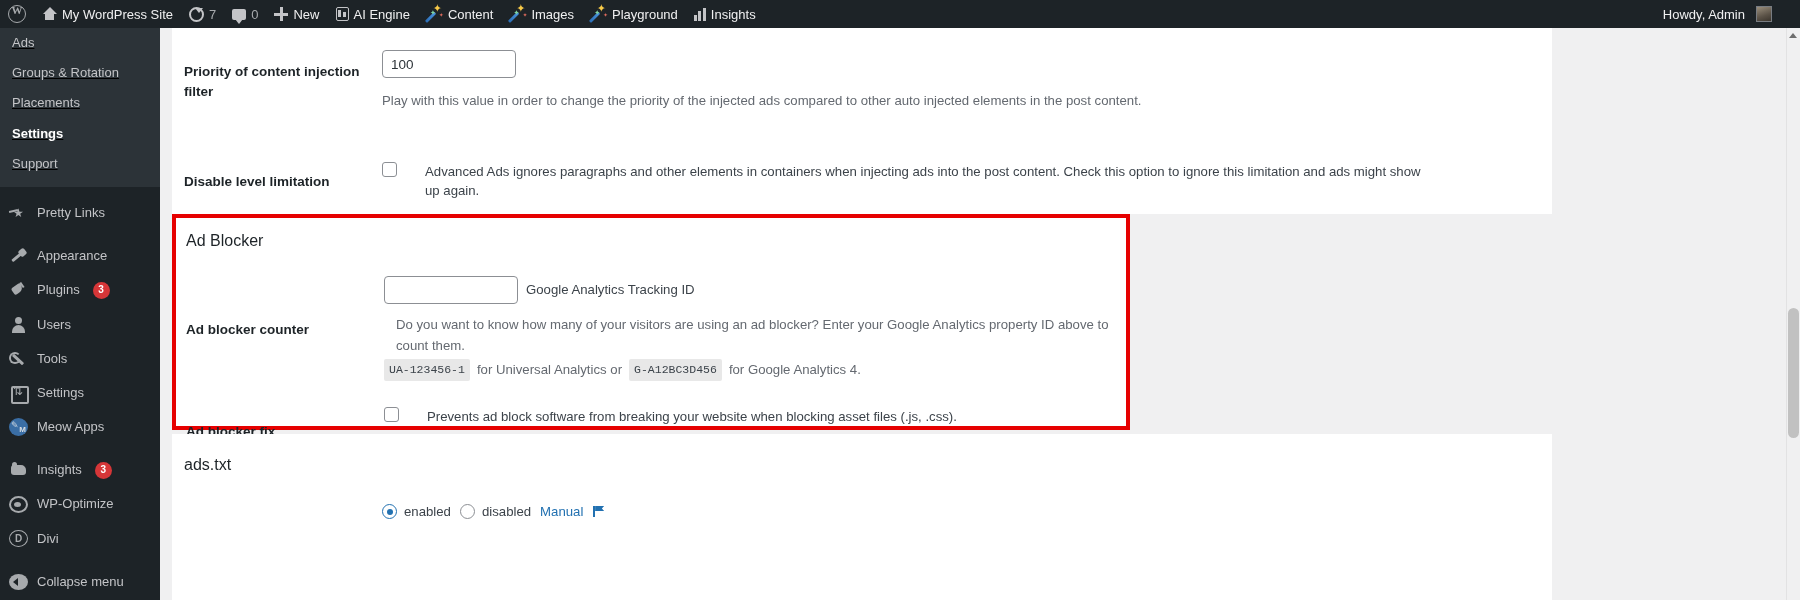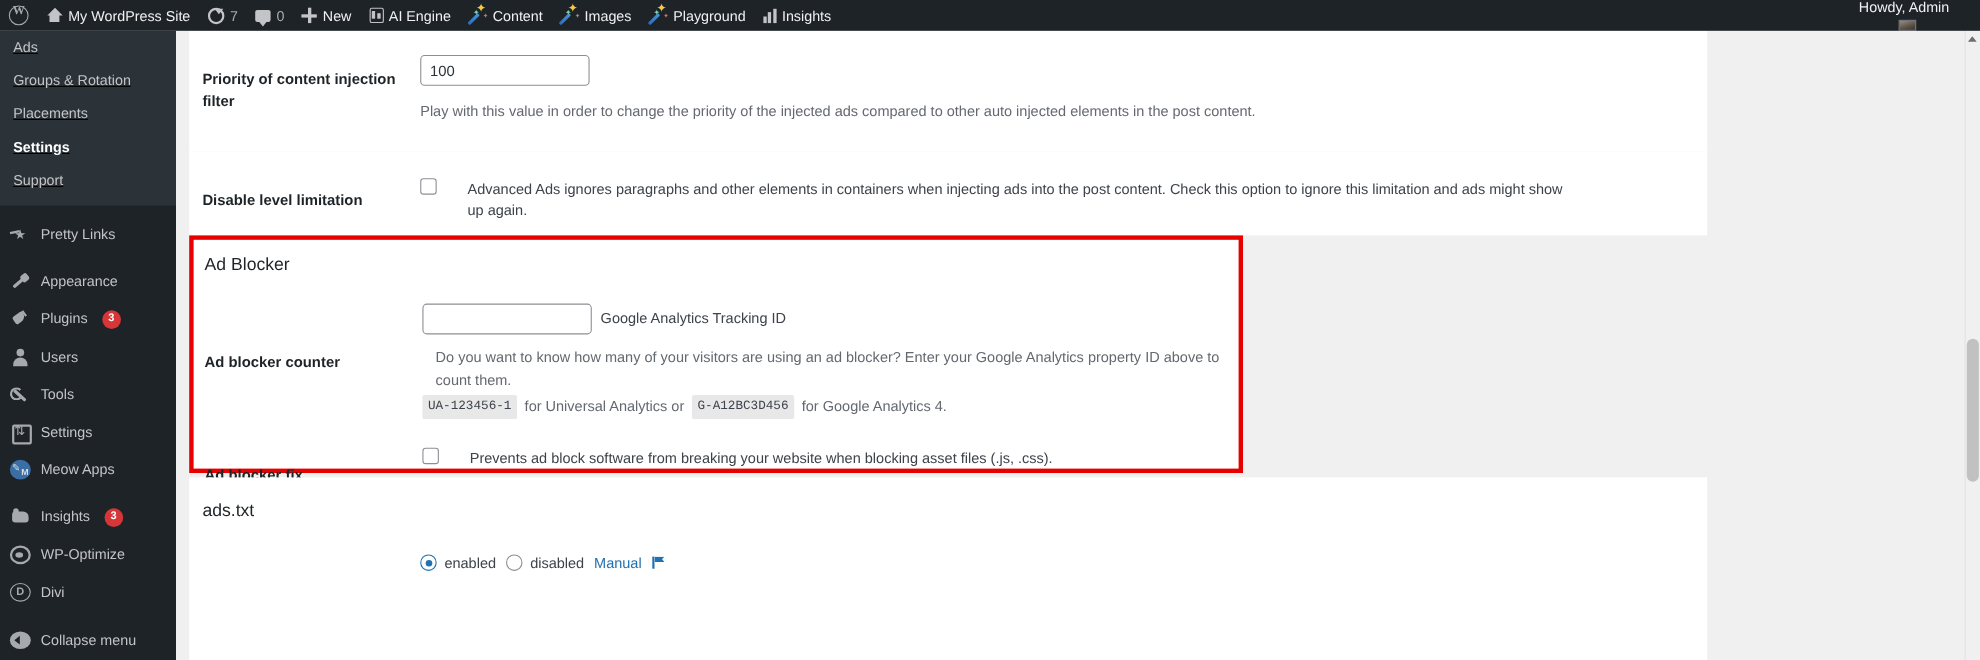--- a/index.html
+++ b/index.html
@@ -244,21 +244,21 @@
   }
   .row .rlabel{
     width:198px; flex:0 0 198px;
     font-size:13.5px; color:#1d2327; font-weight:600;
     line-height:1.45;
     padding-top:2px;
   }
   .row .rfield{ flex:1 1 auto; }
 
   .txtinput{
-    width:154px; height:28px;
+    width:134px; height:28px;
     border:1px solid #8c8f94; border-radius:4px;
     background:#fff; color:#2c3338;
     font-size:13.5px; padding:0 8px;
     font-family:"Liberation Sans", sans-serif;
     outline:none;
     vertical-align:middle;
   }
   .desc{
     font-size:13.2px; color:#646970; line-height:1.6;
   }
@@ -402,21 +402,21 @@
     <span class="bars-icon">
         <i></i>
         <i></i>
         <i></i>
       </span>
     <span class="ab-label">Insights</span>
   </div>
 
   <div class="ab-spacer"></div>
 
-  <div class="ab-item" style="padding-right:28px;flex-direction:column;">
+  <div class="ab-item" style="padding-right:28px;">
     <span class="ab-label">Howdy, Admin</span>
     <span class="avatar"></span>
   </div>
 </div>
 
 <div id="sidebar">
 
   <div class="sb-sub">
     <a class="sb-subitem">Ads</a>
     <a class="sb-subitem">Groups &amp; Rotation</a>

